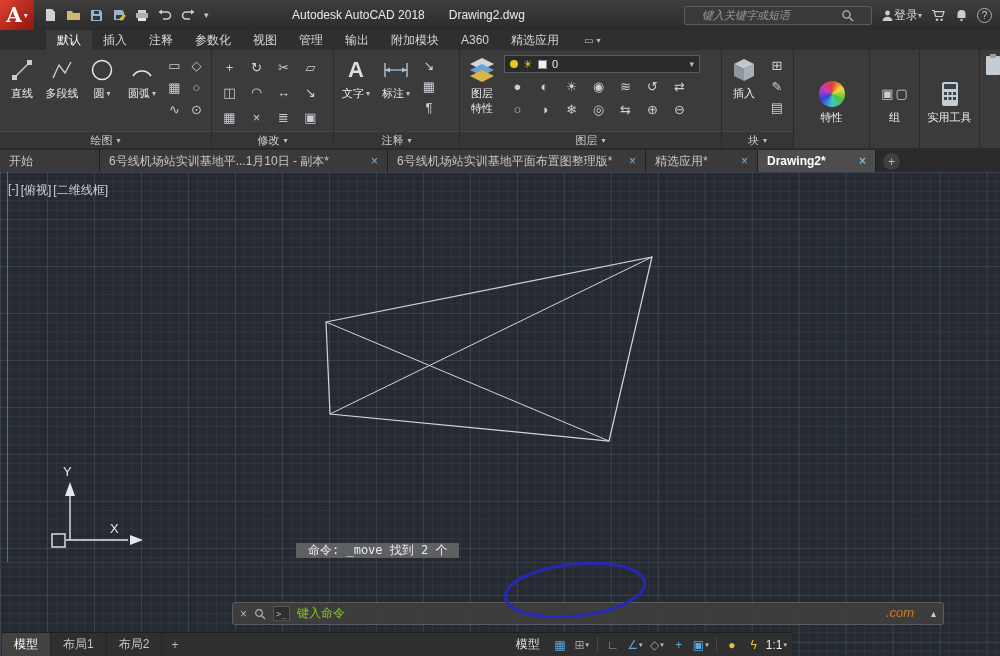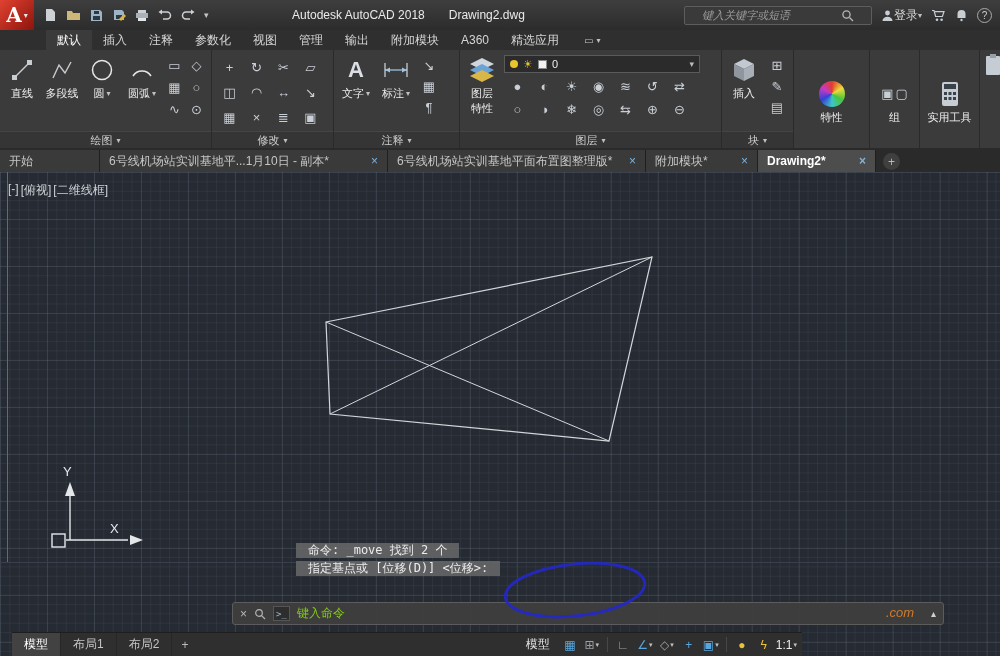--- a/index.html
+++ b/index.html
@@ -109,21 +109,21 @@
   .cmd-prompt-box { width: 17px; height: 15px; background: #2e2e2e; border: 1px solid #555;
     color: #9fb8cc; font-size: 9px; display: flex; align-items: center; justify-content: center;
     font-family: "DejaVu Sans Mono", monospace; }
   .cmd-placeholder { color: #84cc16; }
   .cmd-scroll { margin-left: auto; color: #cfcfcf; font-size: 10px; }
   .annotation-layer { position: absolute; inset: 0; z-index: 5; pointer-events: none; }
   .watermark { position: absolute; left: 886px; top: 433px; color: #cf7c2e; font-size: 13px;
     z-index: 6; font-style: italic; }
 
   
-  .bottombar { position: absolute; left: 12px; top: 460px; width: 790px; height: 24px;
+  .bottombar { position: absolute; left: 2px; top: 460px; width: 790px; height: 24px;
     background: #2f2f2f; border-top: 1px solid #1e1e1e; display: flex; align-items: center;
     z-index: 7; }
   .ltab { height: 23px; display: flex; align-items: center; padding: 0 12px; color: #c4c4c4;
     border-right: 1px solid #262626; }
   .ltab.active { background: #424242; color: #fff; }
   .ltab-plus { margin: 0 9px; color: #bbb; }
   .status-right { margin-left: auto; display: flex; align-items: center; gap: 2px;
     padding-right: 5px; }
   .status-model { color: #e2e2e2; padding: 0 8px; }
   .sicon { min-width: 20px; height: 20px; display: flex; align-items: center; justify-content: center;
@@ -504,21 +504,21 @@
     </div>
     <div class="ftab" style="flex:0 0 288px">
       <span>6号线机场站实训基地平...1月10日 - 副本*</span>
       <span class="fclose">×</span>
     </div>
     <div class="ftab" style="flex:0 0 258px">
       <span>6号线机场站实训基地平面布置图整理版*</span>
       <span class="fclose">×</span>
     </div>
     <div class="ftab" style="flex:0 0 112px">
-      <span>附加模块*</span>
+      <span>精选应用*</span>
       <span class="fclose">×</span>
     </div>
     <div class="ftab active" style="flex:0 0 118px">
       <span>Drawing2*</span>
       <span class="fclose">×</span>
     </div>
     <div class="ftab-plus">+</div>
   </div>
 
   <div class="canvas">
@@ -541,21 +541,20 @@
         <line x1="66" y1="368" x2="128" y2="368"></line>
         <polygon points="65,324 75,324 70,310" fill="#e4e7ea" stroke="none"></polygon>
         <polygon points="130,363 130,373 143,368" fill="#e4e7ea" stroke="none"></polygon>
       </g>
       <text x="63" y="304" fill="#e4e7ea" font-size="13">Y</text>
       <text x="110" y="361" fill="#e4e7ea" font-size="13">X</text>
     </svg>
 
     <div class="cmd-history">
       <span class="cmd-line">命令: _move 找到 2 个</span>
-      <span class="cmd-line">指定基点或 [位移(D)] &lt;位移&gt;:</span>
     </div>
 
     <div class="cmd-bar">
       <span class="cmd-close">×</span>
       <svg width="12" height="12" viewBox="0 0 12 12">
           <circle cx="5" cy="5" r="3.3" fill="none" stroke="#b3b3b3" stroke-width="1.2"></circle>
           <line x1="7.6" y1="7.6" x2="11" y2="11" stroke="#b3b3b3" stroke-width="1.2"></line>
         </svg>
       <span class="cmd-prompt-box">&gt;_</span>
       <span class="cmd-placeholder">键入命令</span>

